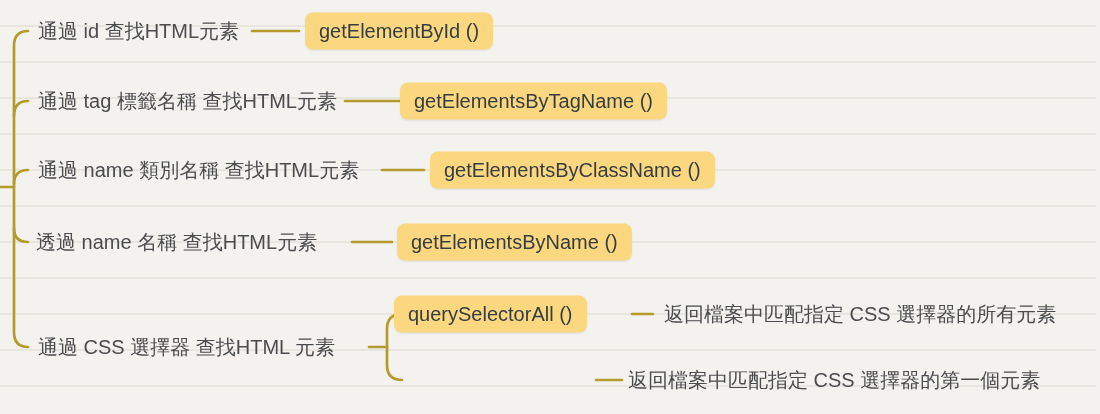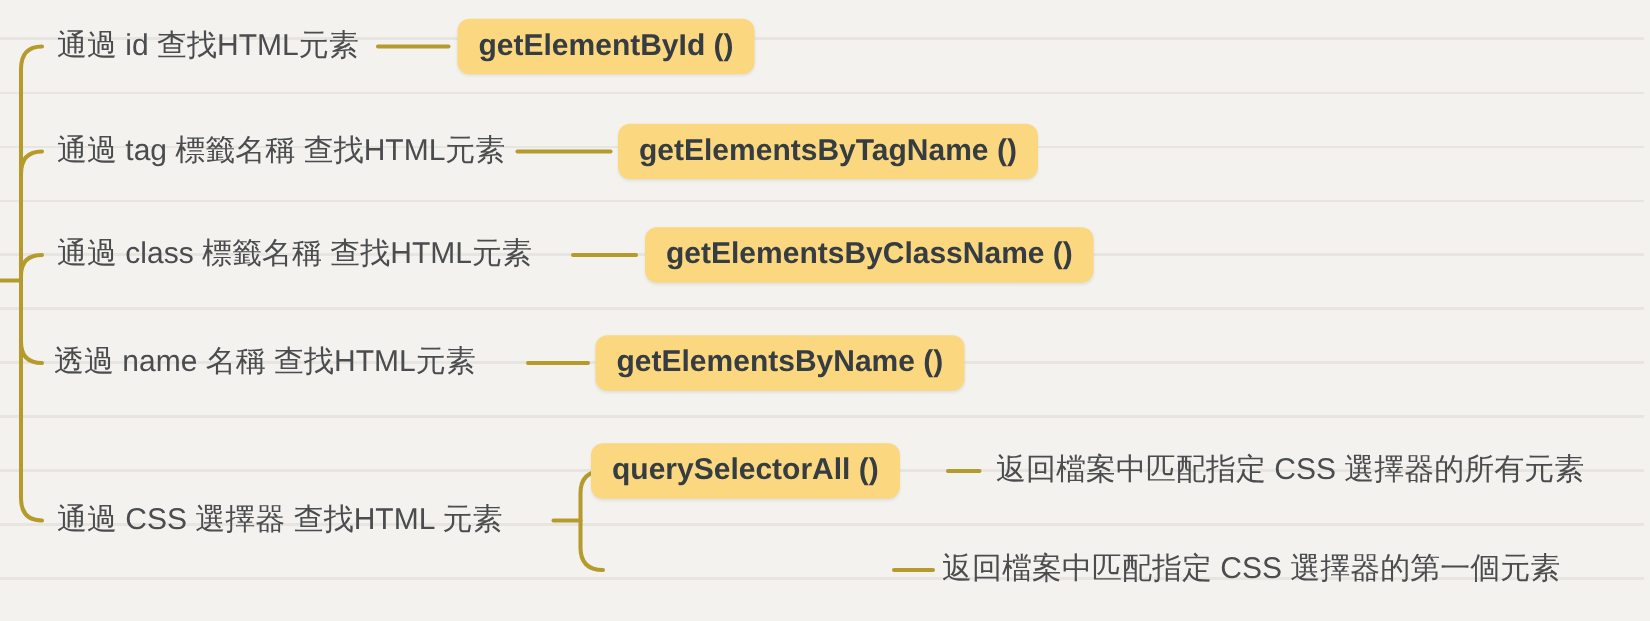--- a/index.html
+++ b/index.html
@@ -36,21 +36,21 @@
   }
   .label,.desc{
     position:absolute;transform:translateY(-50%);
     white-space:nowrap;
     font-size:20px;line-height:1.25;
     color:var(--label-text-color);
   }
   .badge{
     position:absolute;transform:translateY(-50%);
     white-space:nowrap;
-    font-size:20px;font-weight:700;line-height:1;
+    font-size:20px;font-weight:400;line-height:1;
     color:var(--badge-text-color);
     background:var(--badge-background);
     padding:8px 14px 9px 14px;
     border-radius:8px;
     box-shadow:0 1px 2px rgba(0,0,0,0.07);
   }
 </style>
 </head>
 <body>
 
@@ -67,26 +67,26 @@
     <path d="M 382 170 H 424"></path>
     <path d="M 352 242 H 392"></path>
     <path d="M 369 347 H 387"></path>
     <path d="M 402 314 Q 387 314 387 329 L 387 365 Q 387 380 402 380"></path>
     <path d="M 632 314 H 653"></path>
     <path d="M 596 380 H 622"></path>
   </svg>
 
   <div class="label" style="left:38px;top:31px">通過 id 查找HTML元素</div>
   <div class="label" style="left:38px;top:101px">通過 tag 標籤名稱 查找HTML元素</div>
-  <div class="label" style="left:38px;top:170px">通過 class 標籤名稱 查找HTML元素</div>
+  <div class="label" style="left:38px;top:170px">通過 name 類別名稱 查找HTML元素</div>
   <div class="label" style="left:36px;top:242px">透過 name 名稱 查找HTML元素</div>
   <div class="label" style="left:38px;top:347px">通過 CSS 選擇器 查找HTML 元素</div>
 
   <div class="badge" style="left:305px;top:31px">getElementById ()</div>
-  <div class="badge" style="left:412px;top:101px">getElementsByTagName ()</div>
+  <div class="badge" style="left:400px;top:101px">getElementsByTagName ()</div>
   <div class="badge" style="left:430px;top:170px">getElementsByClassName ()</div>
   <div class="badge" style="left:397px;top:242px">getElementsByName ()</div>
   <div class="badge" style="left:394px;top:314px">querySelectorAll ()</div>
 
   <div class="desc" style="left:664px;top:314px">返回檔案中匹配指定 CSS 選擇器的所有元素</div>
   <div class="desc" style="left:628px;top:380px">返回檔案中匹配指定 CSS 選擇器的第一個元素</div>
 
 </div>
 
 </body></html>

